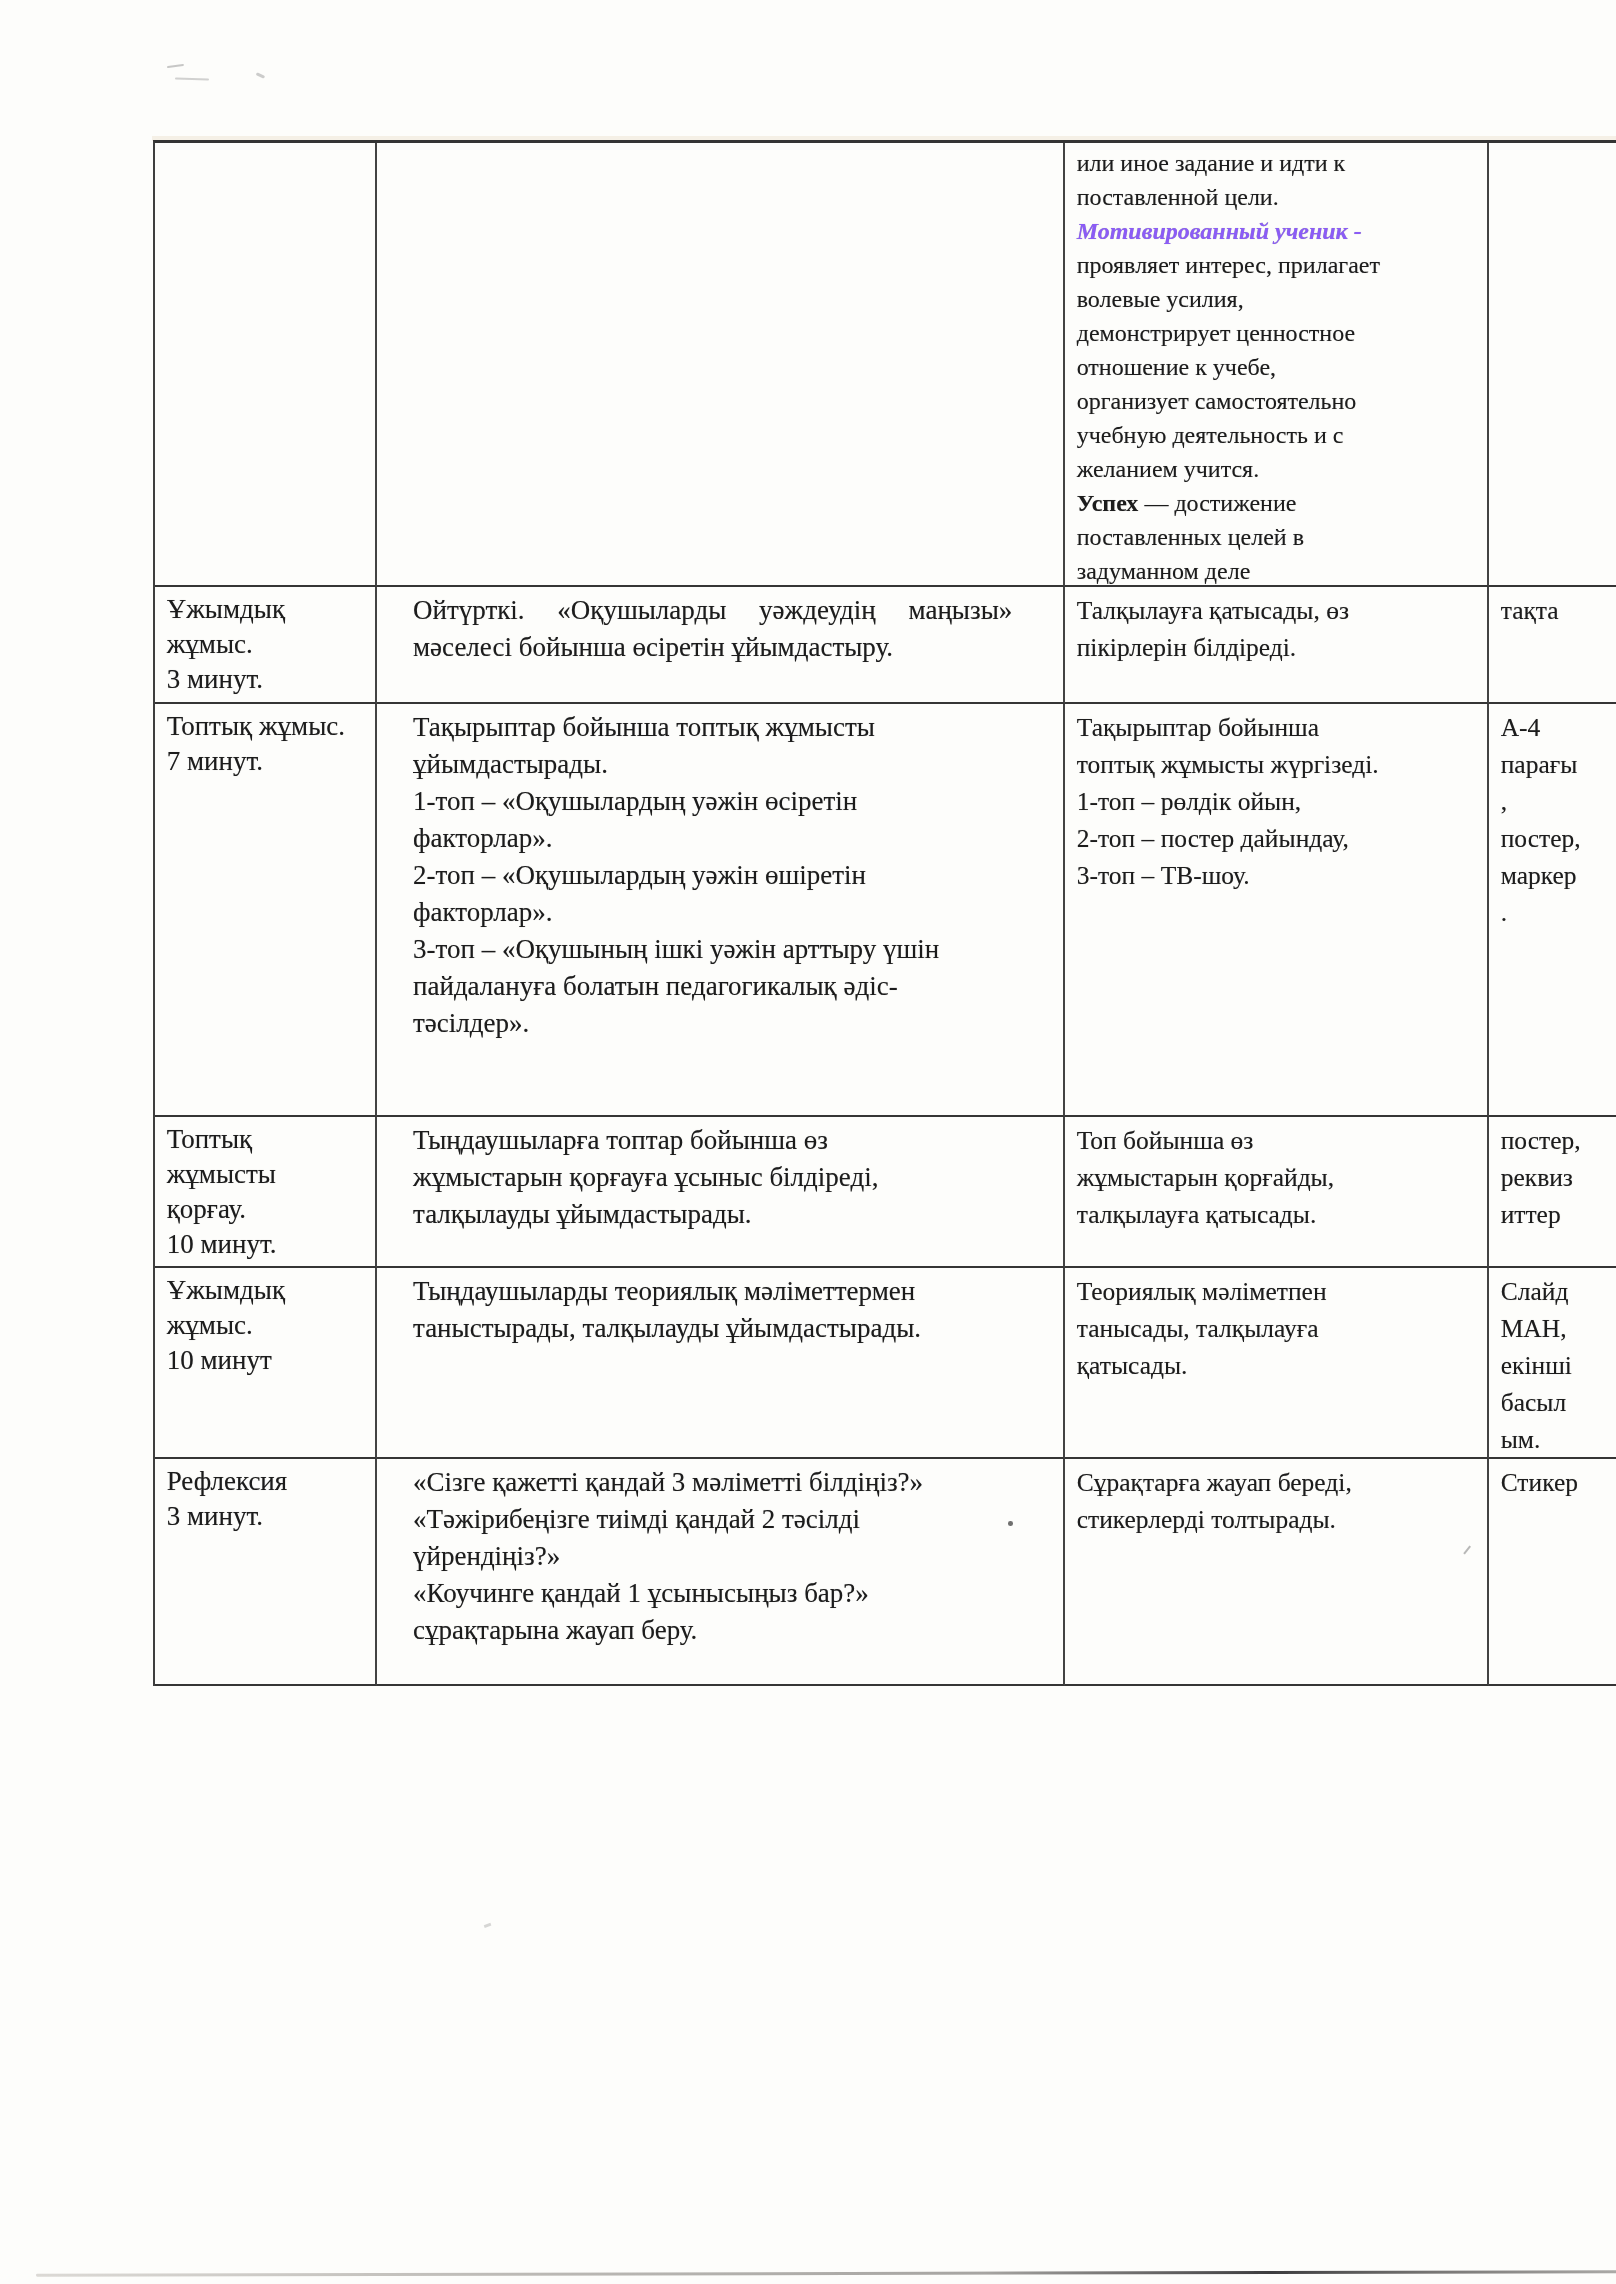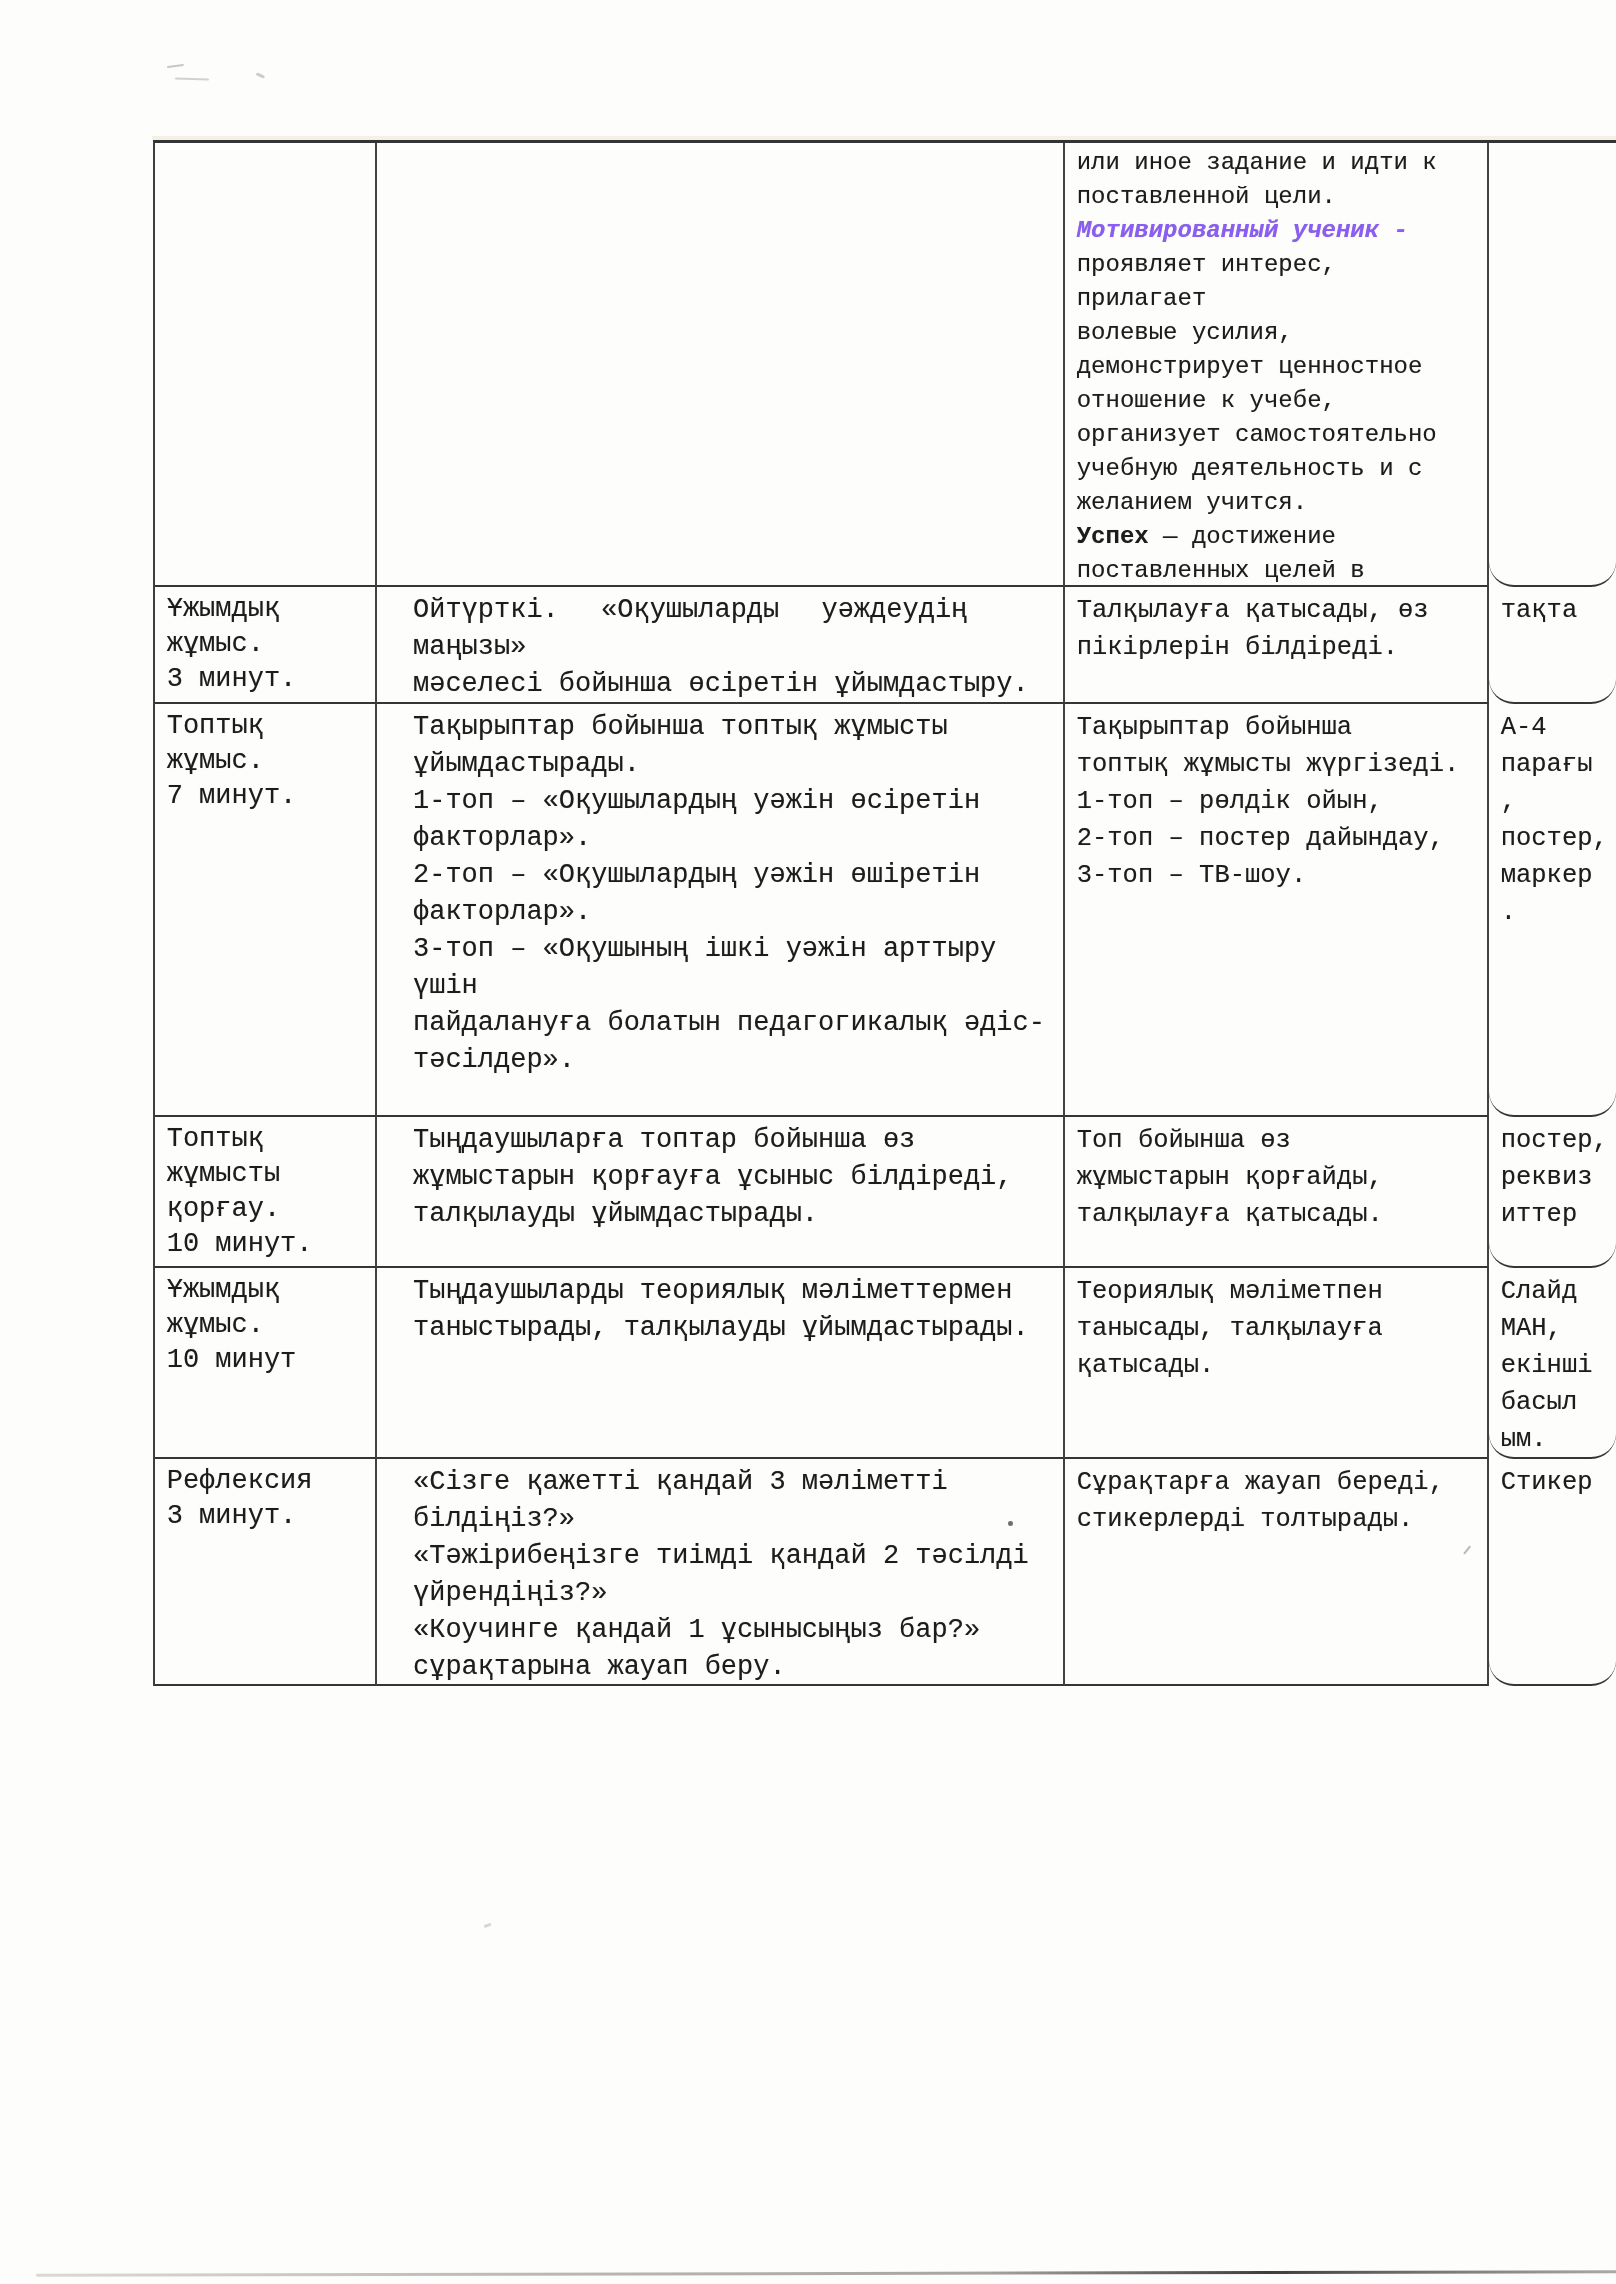--- a/index.html
+++ b/index.html
@@ -37,30 +37,29 @@
   
   .lesson-table{
     position:absolute;left:153px;top:140px;width:1463px;
     display:grid;
     grid-template-columns:222px 688px 424px 1fr;
     grid-template-rows:444px 117px 413px 151px 191px 227px;
     border-top:3.3px solid #343434;
     border-left:2px solid #3e3e3e;
     box-sizing:border-box;
     background:transparent;
-    font-family:Liberation Mono, monospace;
   }
   .t-cell{
     border-right:2px solid #434343;
     border-bottom:2.6px solid #353535;
     box-sizing:border-box;
     padding:5.2px 9px 0 11.7px;
     overflow:hidden;
   }
-  .t-cell.col4{border-right:none;border-radius:25px;}
+  .t-cell.col4{border-right:none;}
   .t-cell.r1{padding-top:3.3px;}
   .pre{white-space:pre-line;}
   .f-stage{font-size:27px;line-height:35px;}
   .f-teacher{font-size:27px;line-height:37px;padding-left:36px;}
   .f-student{font-size:25.5px;line-height:37px;}
   .f-res{font-size:25.5px;line-height:37px;}
   .ru{font-size:24px;line-height:34px;}
   .ru-em{font-style:italic;font-weight:bold;color:#8b5cf6;}
   .b{font-weight:bold;}
   .just{word-spacing:26px;}

